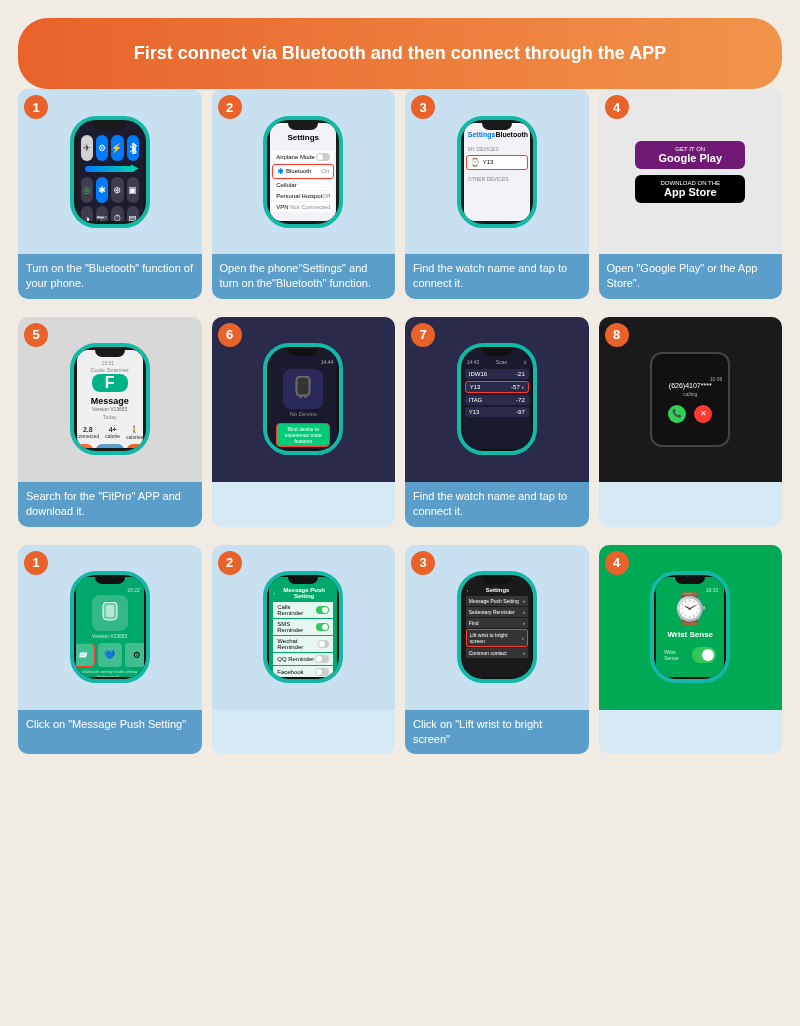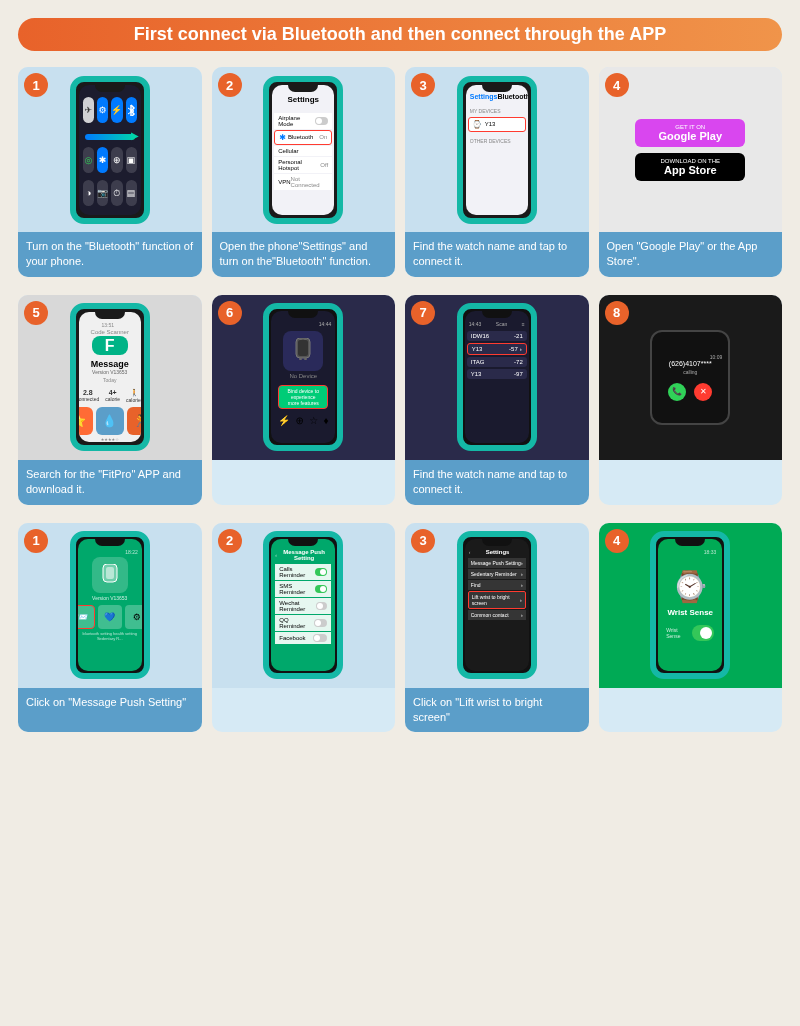--- a/index.html
+++ b/index.html
@@ -8,22 +8,21 @@
       font-family: Arial, sans-serif;
       width: 800px;
       min-height: 1026px;
       padding: 18px;
     }
 
     .section-header {
       background: linear-gradient(to right, #e8622a, #f0944a);
       border-radius: 30px;
       text-align: center;
-      padding: 6px 20px;
-      margin-bottom: 16px;
+      padding: 25px 20px;
     }
     .section-header span {
       color: white;
       font-size: 18px;
       font-weight: bold;
     }
 
     .steps-grid {
       display: grid;
       grid-template-columns: repeat(4, 1fr);
@@ -71,24 +70,24 @@
       color: white;
       font-size: 11px;
       padding: 7px 8px;
       flex: 1;
       line-height: 1.4;
     }
 
     
     .phone-mock {
       width: 80px;
-      height: 148px;
+      height: 112px;
       background: #1a1a1a;
-      border-radius: 14px;
-      border: 6px solid #14b8a6;
+      border-radius: 26px;
+      border: 4px solid #14b8a6;
       overflow: hidden;
       position: relative;
       display: flex;
       flex-direction: column;
     }
     .phone-screen {
       flex: 1;
       background: #fff;
       margin: 3px;
       border-radius: 10px;
@@ -224,21 +223,21 @@
       display: flex;
       flex-direction: column;
       gap: 6px;
       align-items: center;
       justify-content: center;
       width: 100%;
       height: 100%;
       padding: 10px;
     }
     .google-play-btn {
-      background: #d946ef;
+      background: #701a75;
       border-radius: 6px;
       padding: 5px 10px;
       color: white;
       text-align: center;
       width: 110px;
     }
     .google-play-btn .get-it {
       font-size: 6px;
       text-transform: uppercase;
     }

